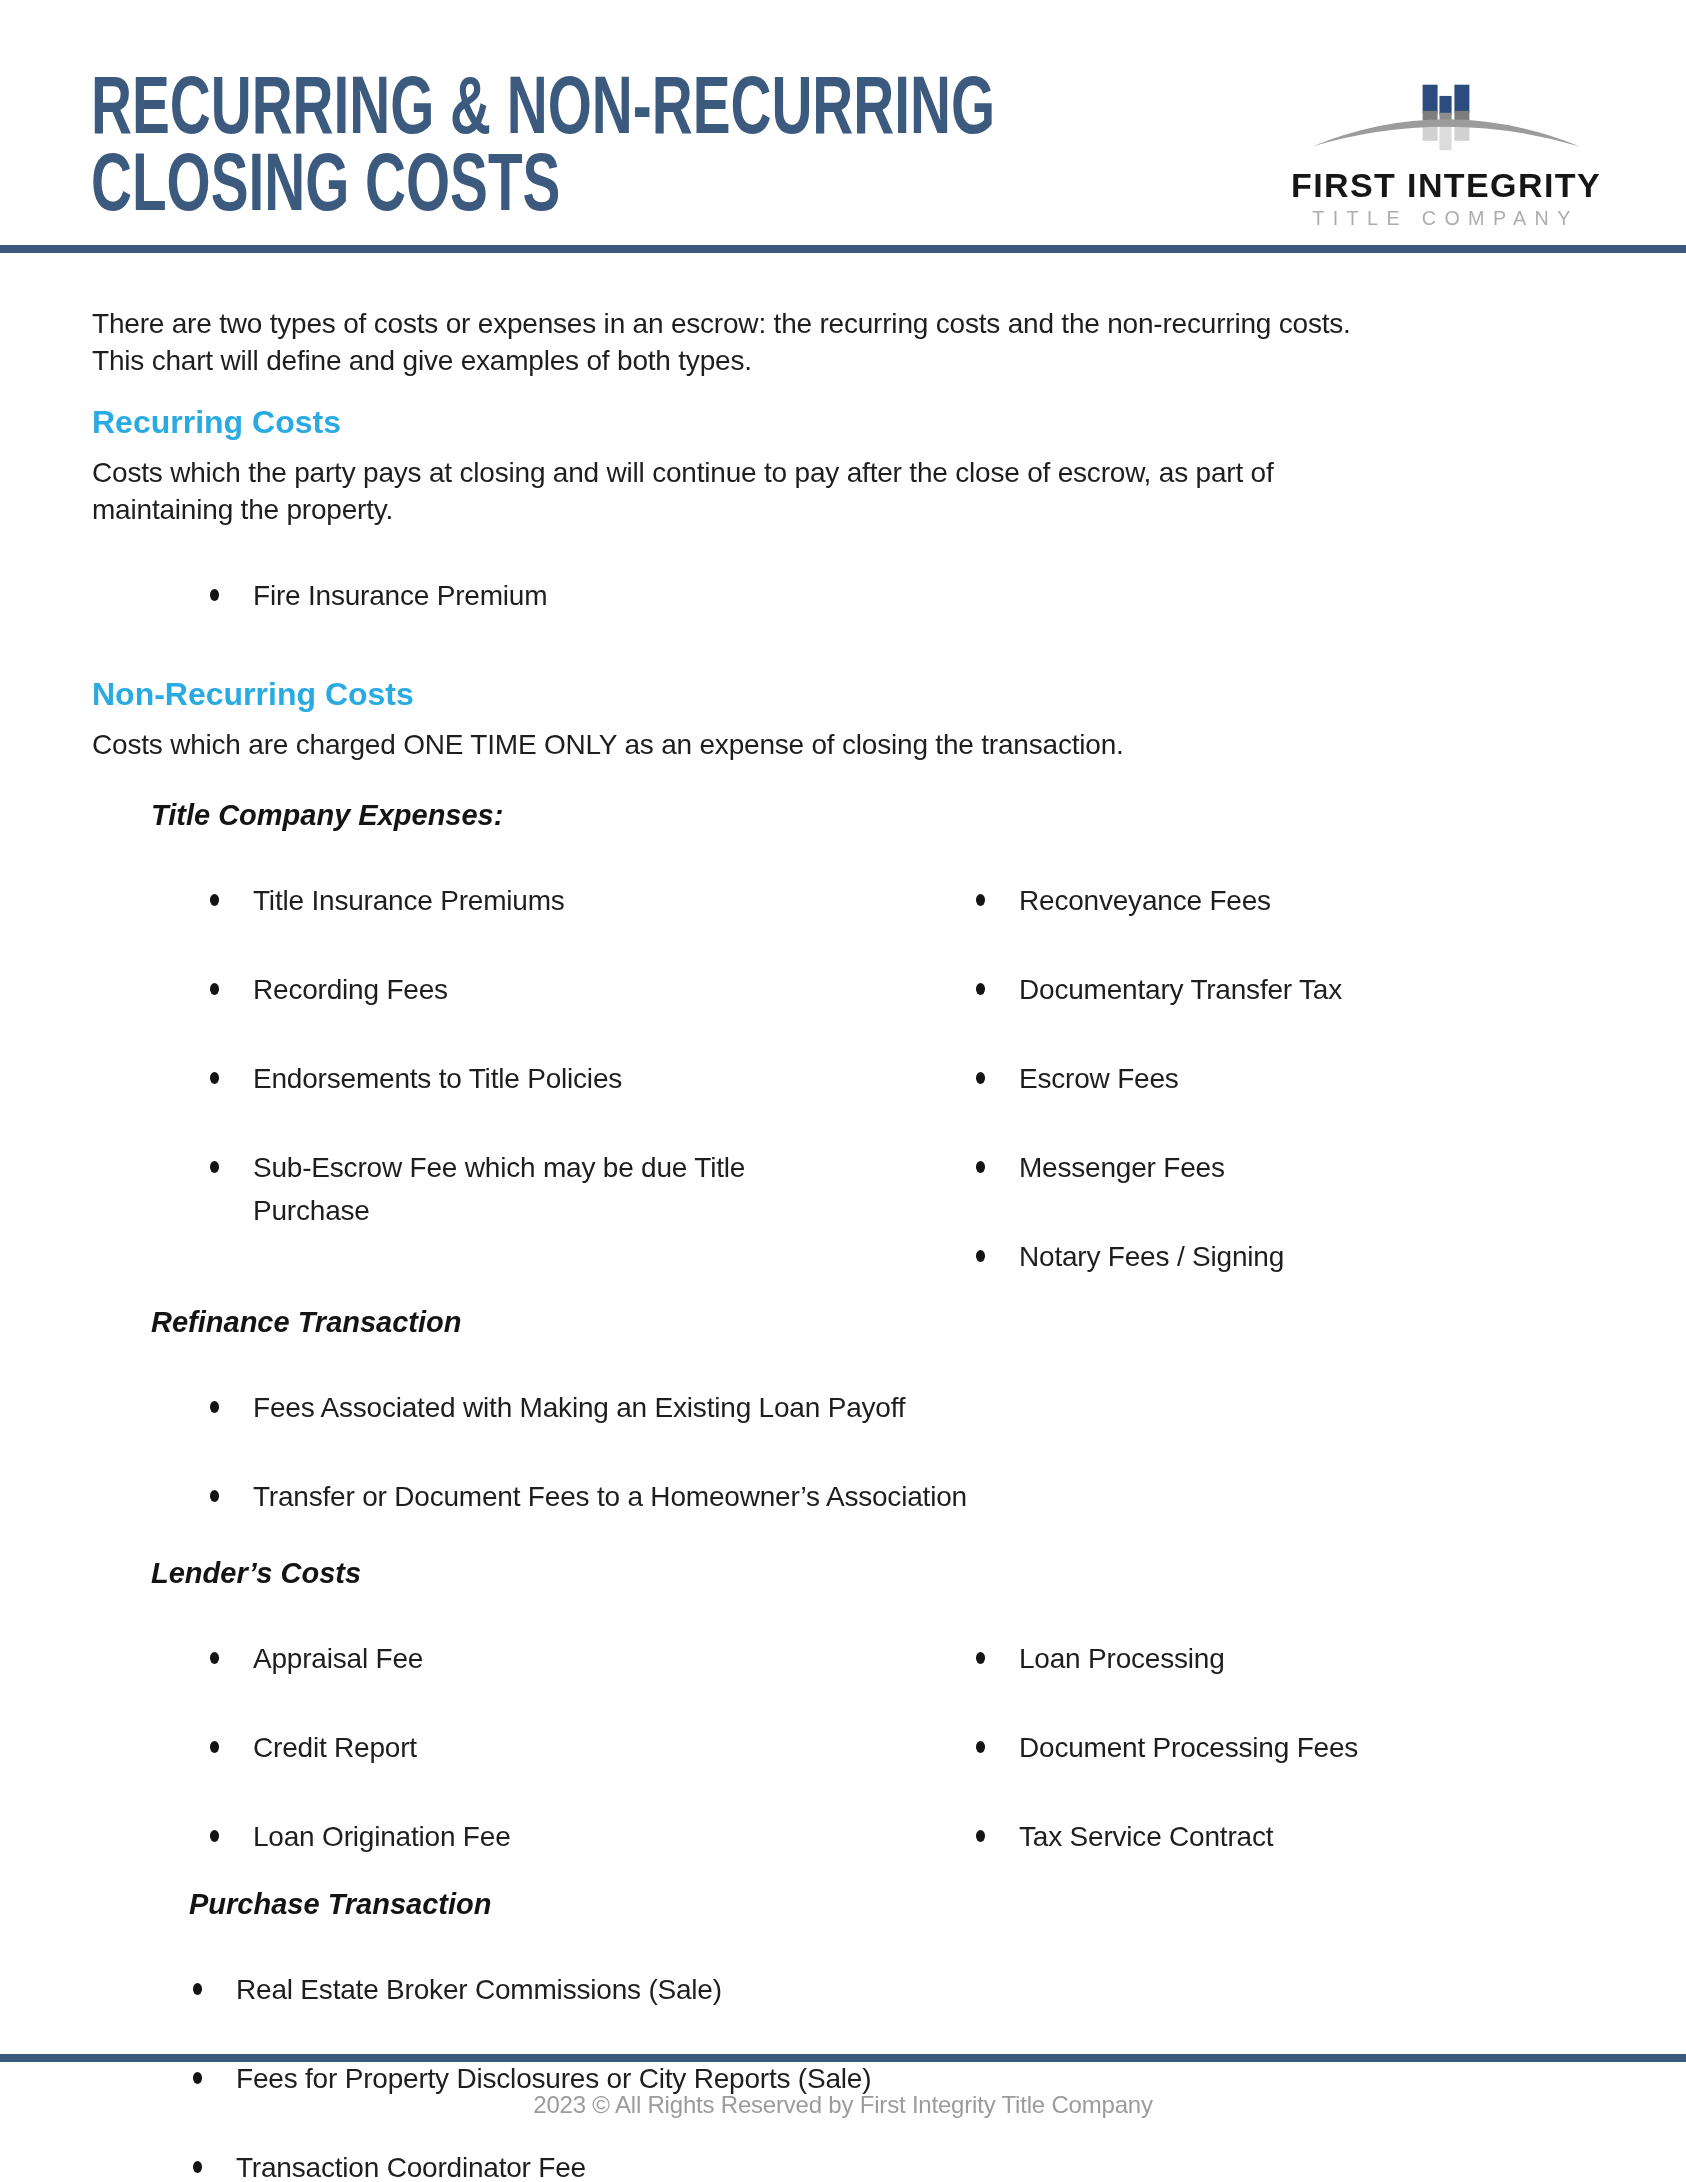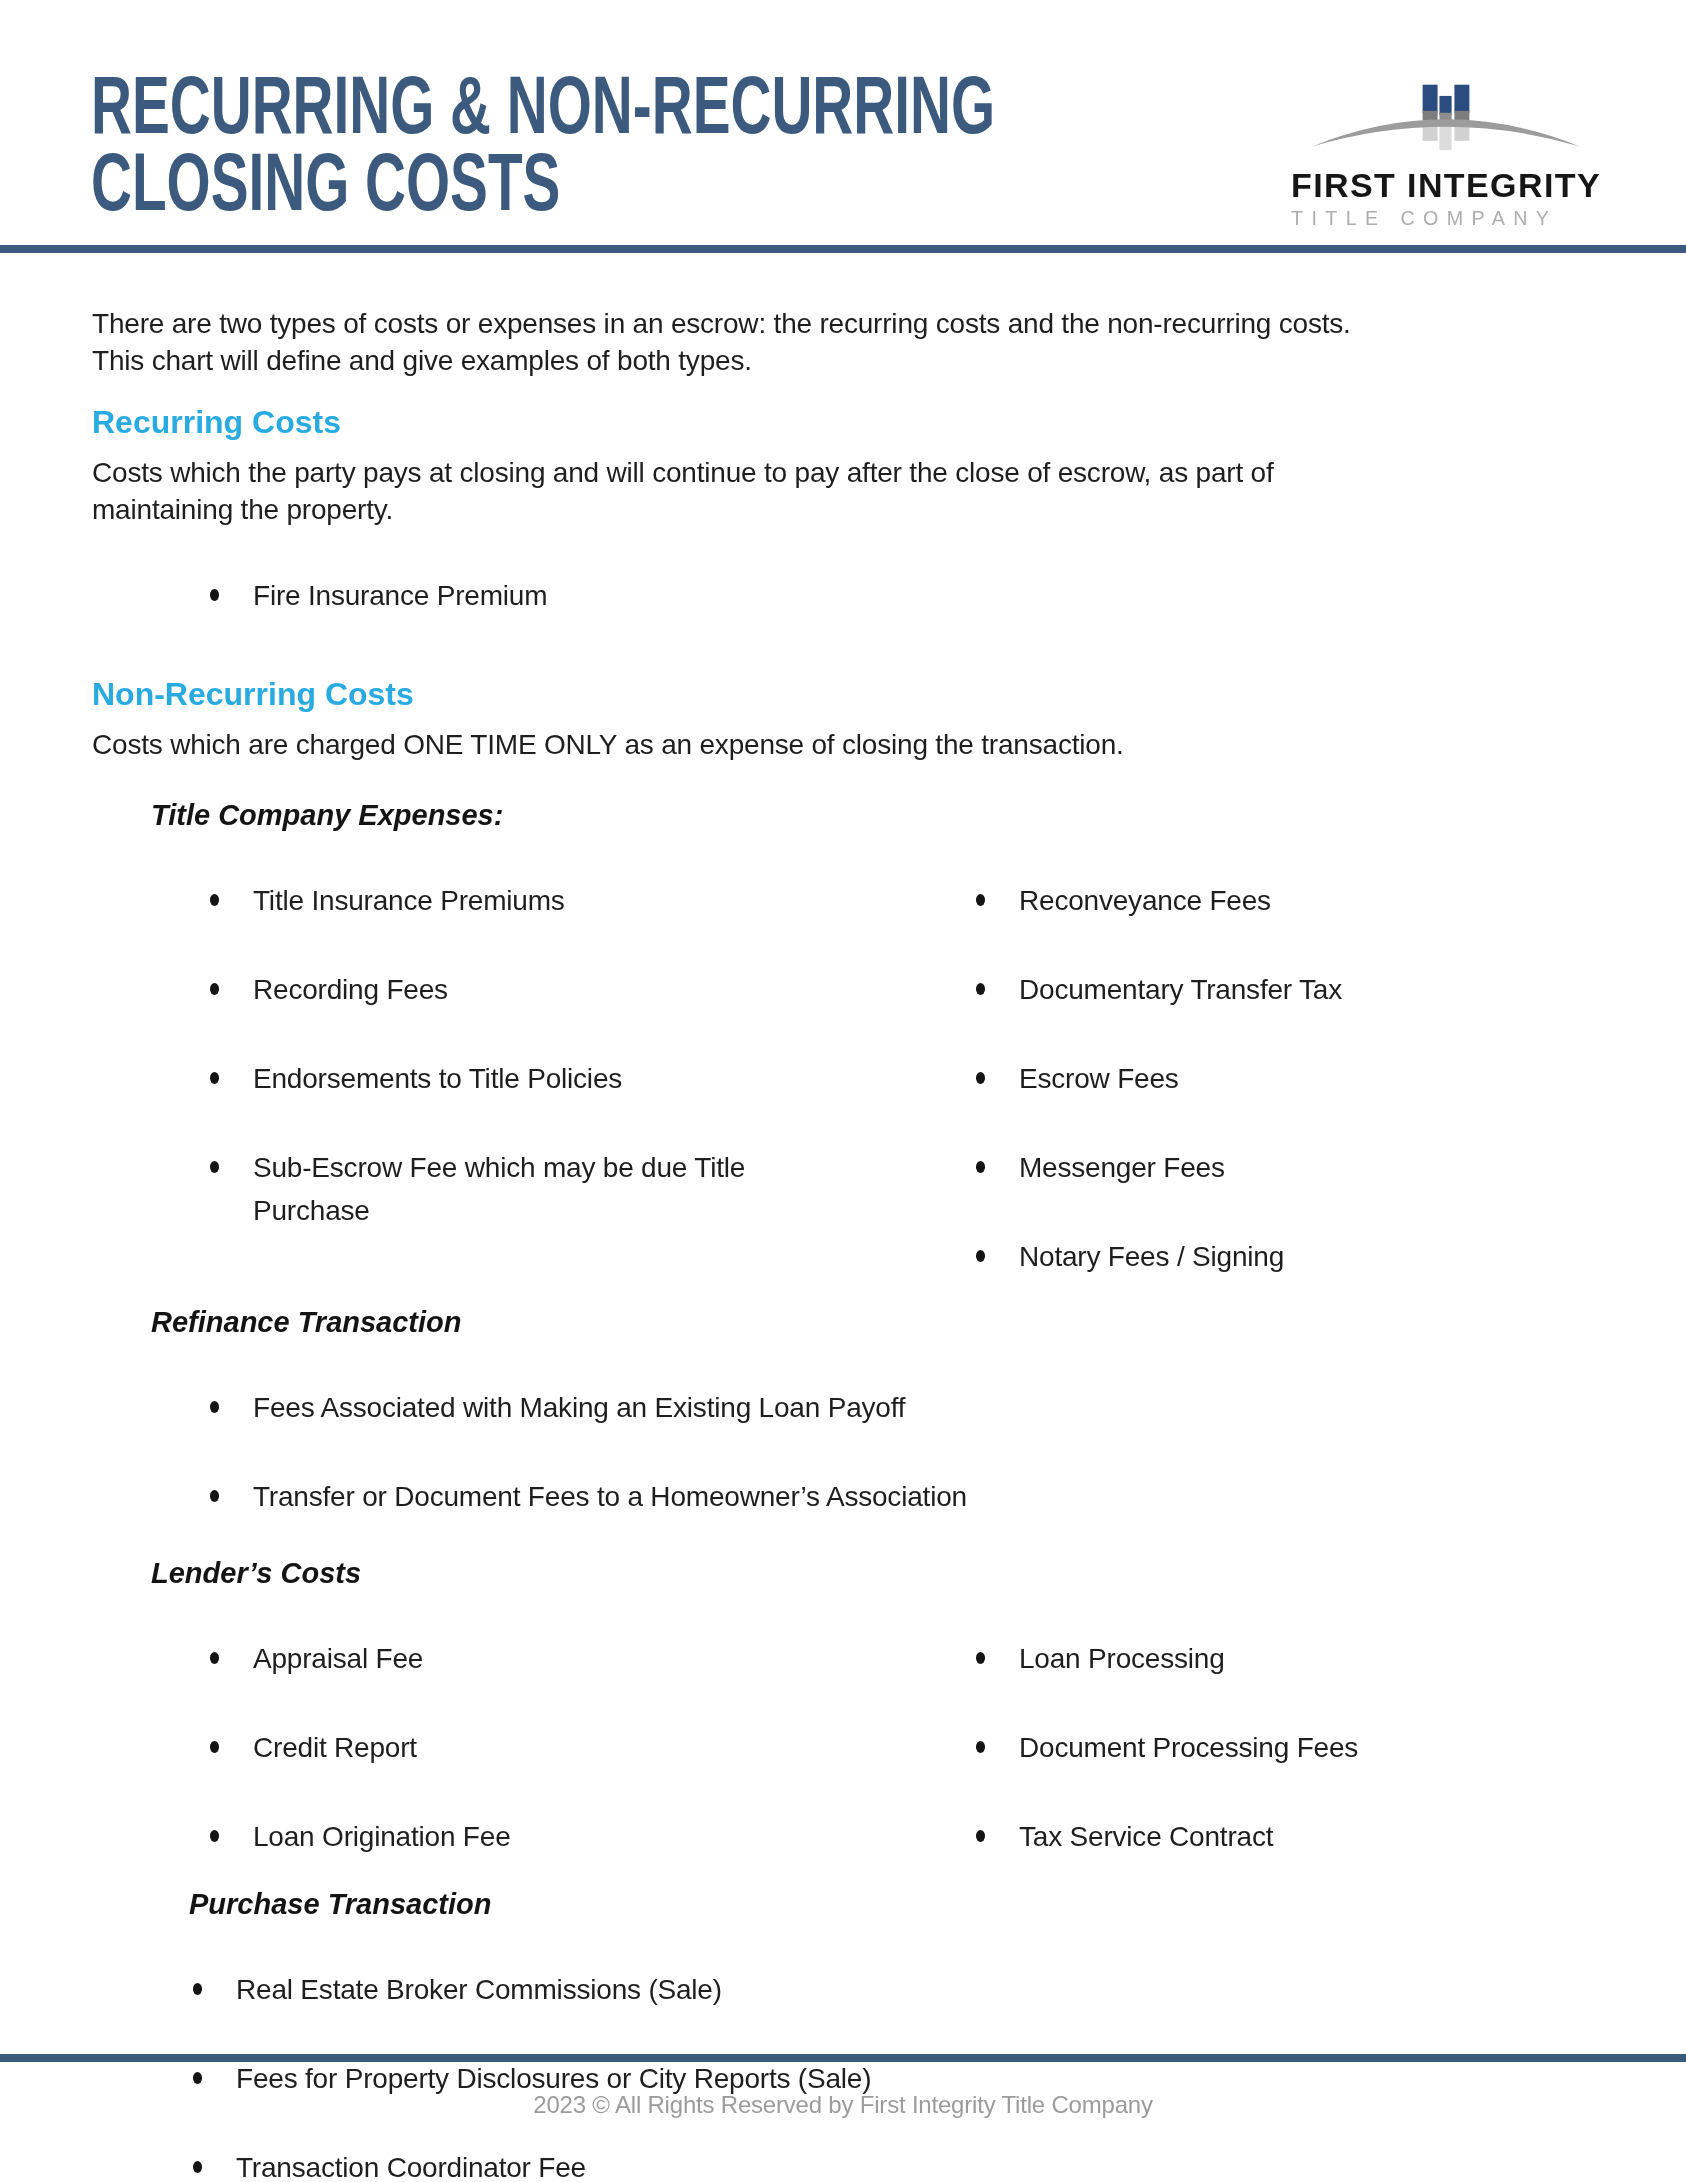--- a/index.html
+++ b/index.html
@@ -27,21 +27,21 @@
     font-family:"Liberation Serif", serif;
     font-size:56px; font-weight:400;
     color:#29ABE2; line-height:60px;
   }
   .header-divider {
     margin-top:24px;
     width:1686px; height:8.4px; background:#3B5A7E;
   }
 
   
-  .logo { position:absolute; top:66px; right:86px; width:309px; text-align:left; }
+  .logo { position:absolute; top:66px; right:86px; width:309px; text-align:center; }
   .logo svg { display:block; margin:0 auto; }
   .logo-name {
     font-size:34px; font-weight:700; color:#161616;
     letter-spacing:1.4px; line-height:37px; white-space:nowrap;
   }
   .logo-tagline {
     margin-top:2.8px;
     font-size:19.7px; font-weight:400; color:#ADADAD;
     letter-spacing:8.4px; white-space:nowrap;
   }

